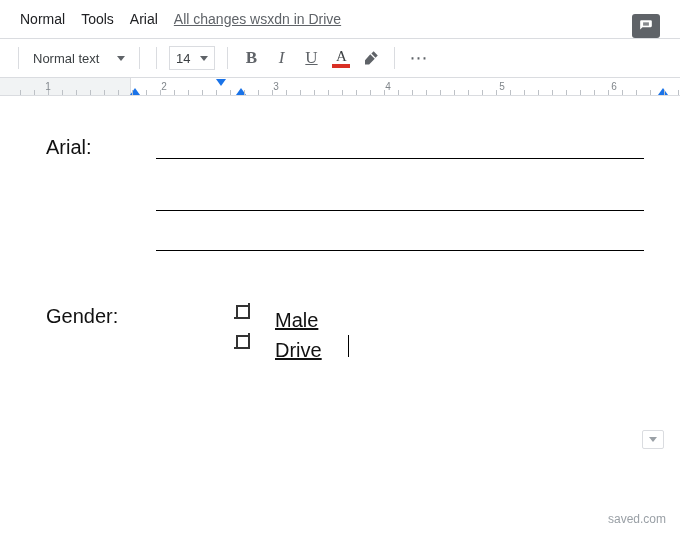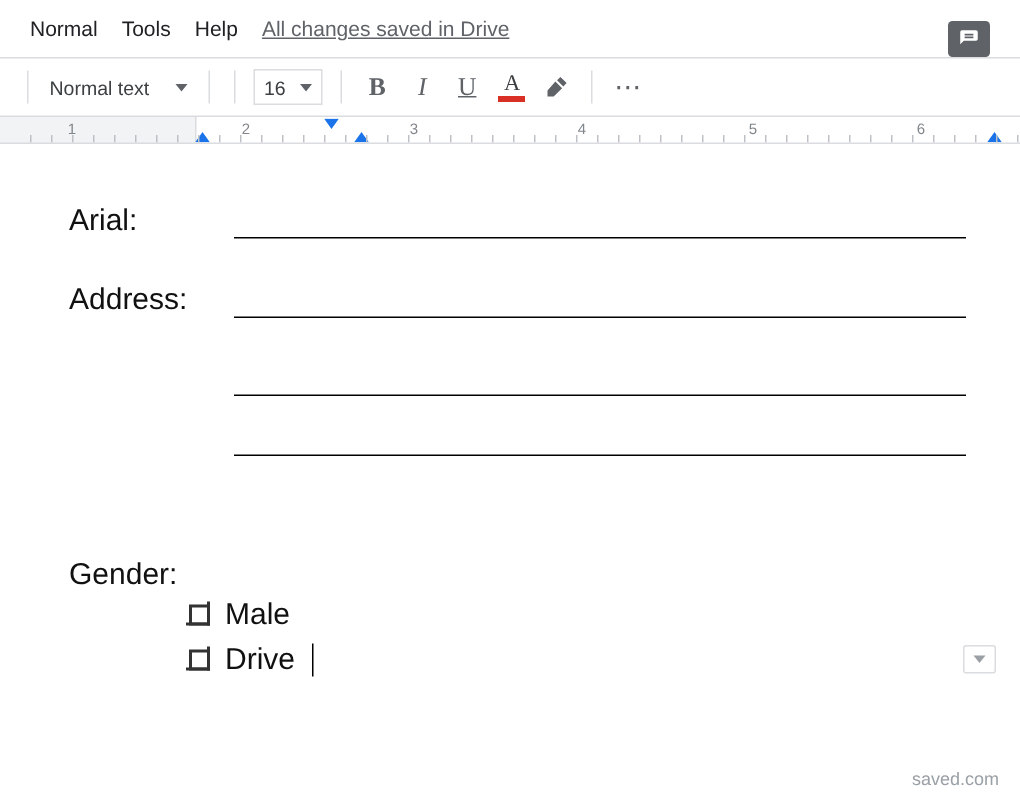--- a/index.html
+++ b/index.html
@@ -153,27 +153,27 @@
     flex: 1;
     border-bottom: 1.5px solid #000;
     height: 22px;
   }
   .extra-line {
     margin-left: 110px;
     border-bottom: 1.5px solid #000;
     height: 26px;
     margin-bottom: 14px;
   }
-  .gender-block { margin-top: 68px; display: flex; flex-direction: column; }
+  .gender-block { margin-top: 54px; display: flex; }
   .gender-opts {
     margin-left: 80px;
     font-size: 20px;
     color: #111;
   }
-  .opt { display: flex; align-items: center; gap: 10px; line-height: 30px; }
+  .opt { display: flex; align-items: flex-start; gap: 25px; line-height: 30px; text-decoration: underline; }
   .check {
     width: 14px; height: 14px;
     border: 2px solid #333;
     box-shadow: 1px 1px 0 #333 inset;
     box-shadow: none;
     position: relative;
     background: #fff;
   }
   .check::after {
     content: '';
@@ -211,39 +211,39 @@
     font-size: 12px;
     color: #9aa0a6;
   }
 </style>
 </head>
 <body>
 
 <div class="menubar">
   <div class="menu-item">Normal</div>
   <div class="menu-item">Tools</div>
-  <div class="menu-item">Help</div>
-  <span class="status">All changes saved in Drive</span>
+  <div class="menu-item">Arial</div>
+  <span class="status">All changes wsxdn in Drive</span>
 </div>
 <div class="comment-btn">
   <svg width="16" height="14" viewBox="0 0 24 24">
       <path d="M20 2H4a2 2 0 0 0-2 2v14l4-4h14a2 2 0 0 0 2-2V4a2 2 0 0 0-2-2zM7 9h10v2H7zm0-3h10v2H7z"></path>
     </svg>
 </div>
 
 <div class="toolbar">
   <div class="tb-sep"></div>
   <div class="tb-dd style">
     <span>Normal text</span>
     <span class="caret"></span>
   </div>
   <div class="tb-sep"></div>
   <div class="tb-sep"></div>
   <div class="fontsize">
-    <span>16</span>
+    <span>14</span>
     <span class="caret"></span>
   </div>
   <div class="tb-sep"></div>
   <div class="tb-btn bold">B</div>
   <div class="tb-btn italic">I</div>
   <div class="tb-btn uline">U</div>
   <div class="textcolor">
     <span class="letter">A</span>
     <span class="bar" style="background: rgb(217, 48, 37);"></span>
   </div>
@@ -317,24 +317,20 @@
     <div class="tick" style="left: 664px;"></div>
     <div class="tick" style="left: 678px;"></div>
   </div>
 
 <div class="page">
   <div class="form-row">
     <div class="label">Arial:</div>
     <div class="line-fill"></div>
   </div>
 
-  <div class="form-row" style="margin-top:30px;">
-    <div class="label">Address:</div>
-    <div class="line-fill"></div>
-  </div>
   <div class="extra-line"></div>
   <div class="extra-line"></div>
 
   <div class="gender-block">
     <div class="label">Gender:</div>
     <div class="gender-opts">
       <div class="opt">
         <span class="check"></span>
         <span>Male</span>
       </div>

